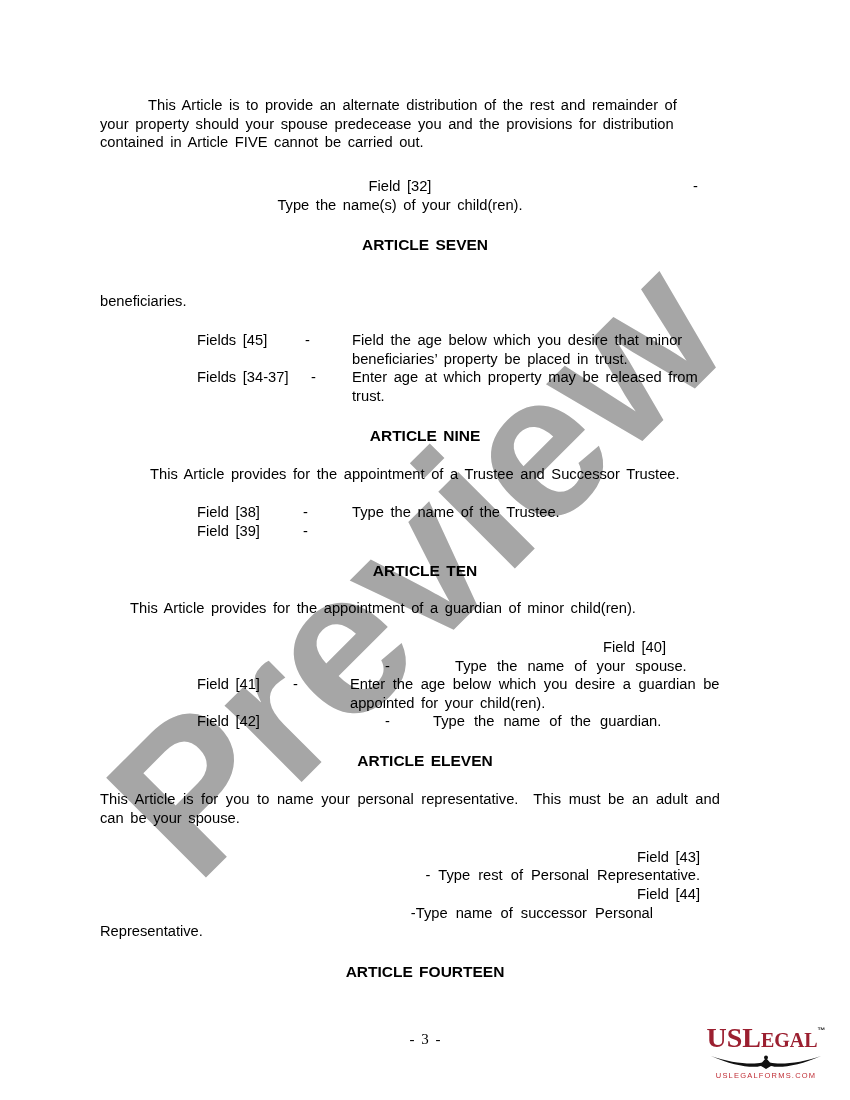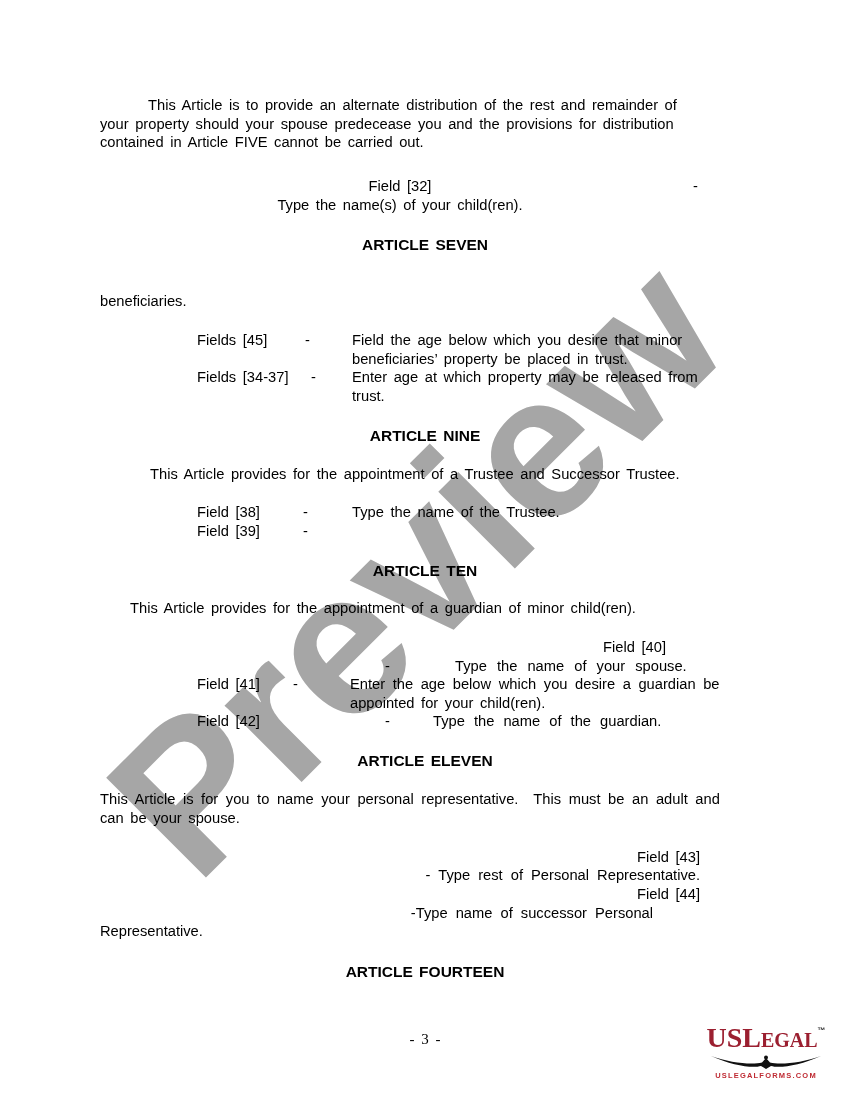--- a/index.html
+++ b/index.html
@@ -79,21 +79,21 @@
   .logo-brand .tm{
     font-size:8px;
     color:#222222;
     vertical-align:14px;
     font-family:"Liberation Sans", sans-serif;
   }
   .logo-eagle{margin-top:-2px;line-height:0;}
   .logo-url{
     margin-top:2px;
     font-family:"Liberation Sans", sans-serif;
-    font-weight:bold;
+    font-weight:normal;
     font-size:7.5px;
     letter-spacing:1.2px;
     color:#bf2b33;
     white-space:nowrap;
   }
 </style>
 </head>
 <body>
 
 <div class="page">

